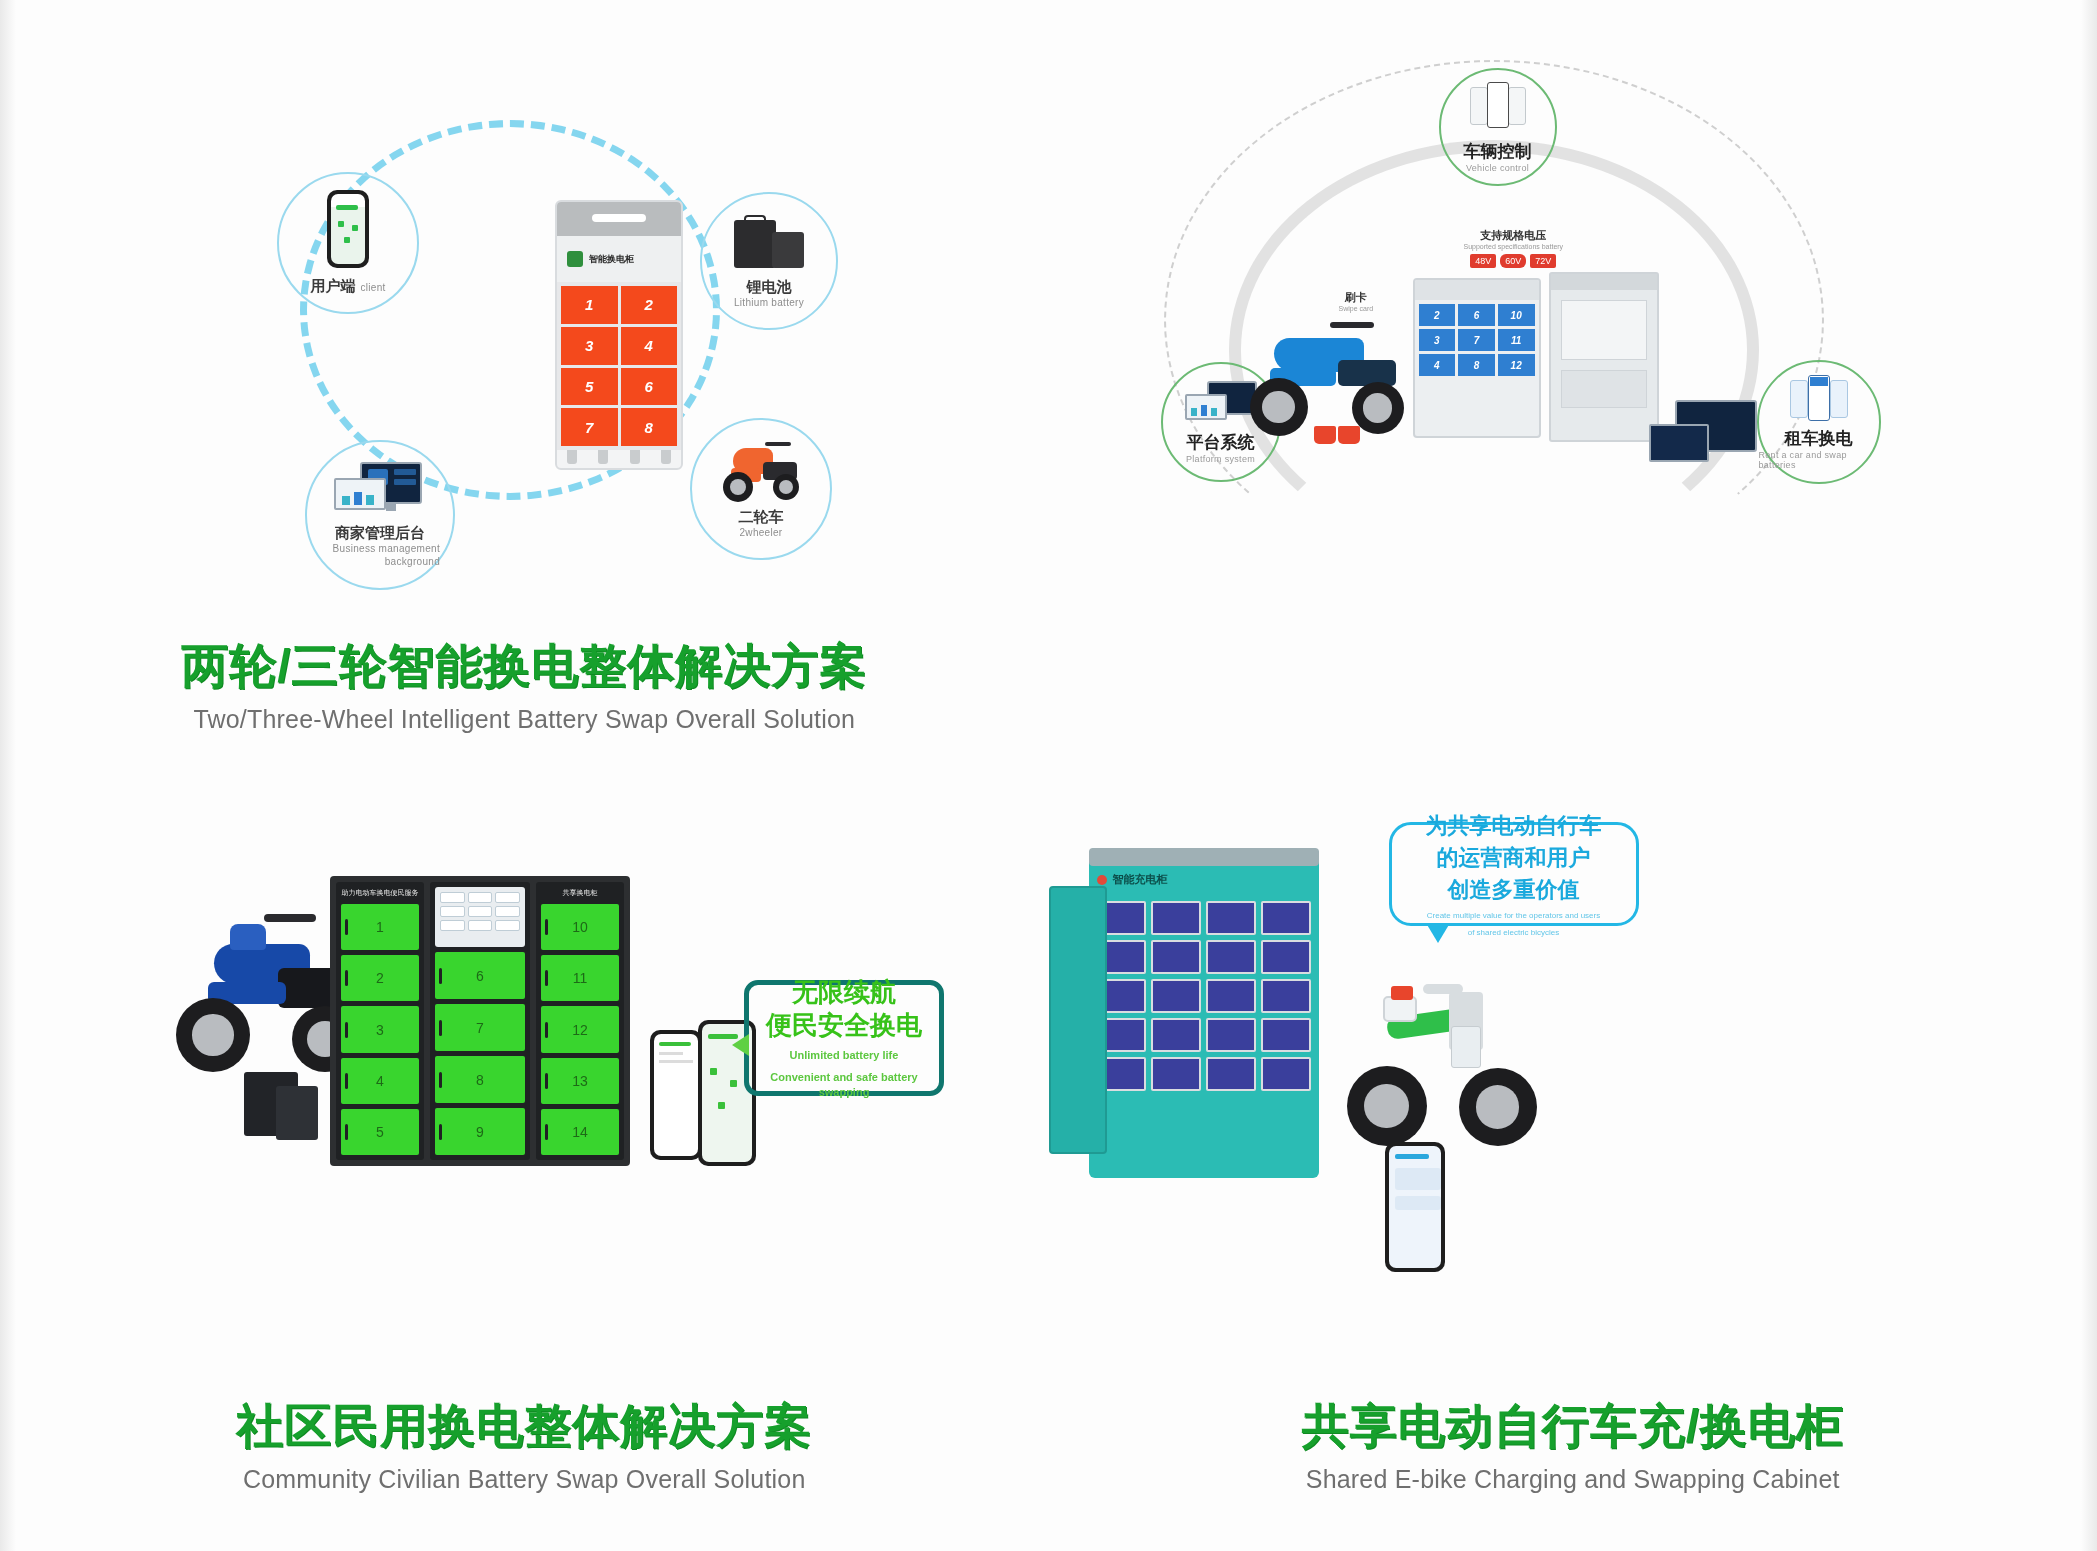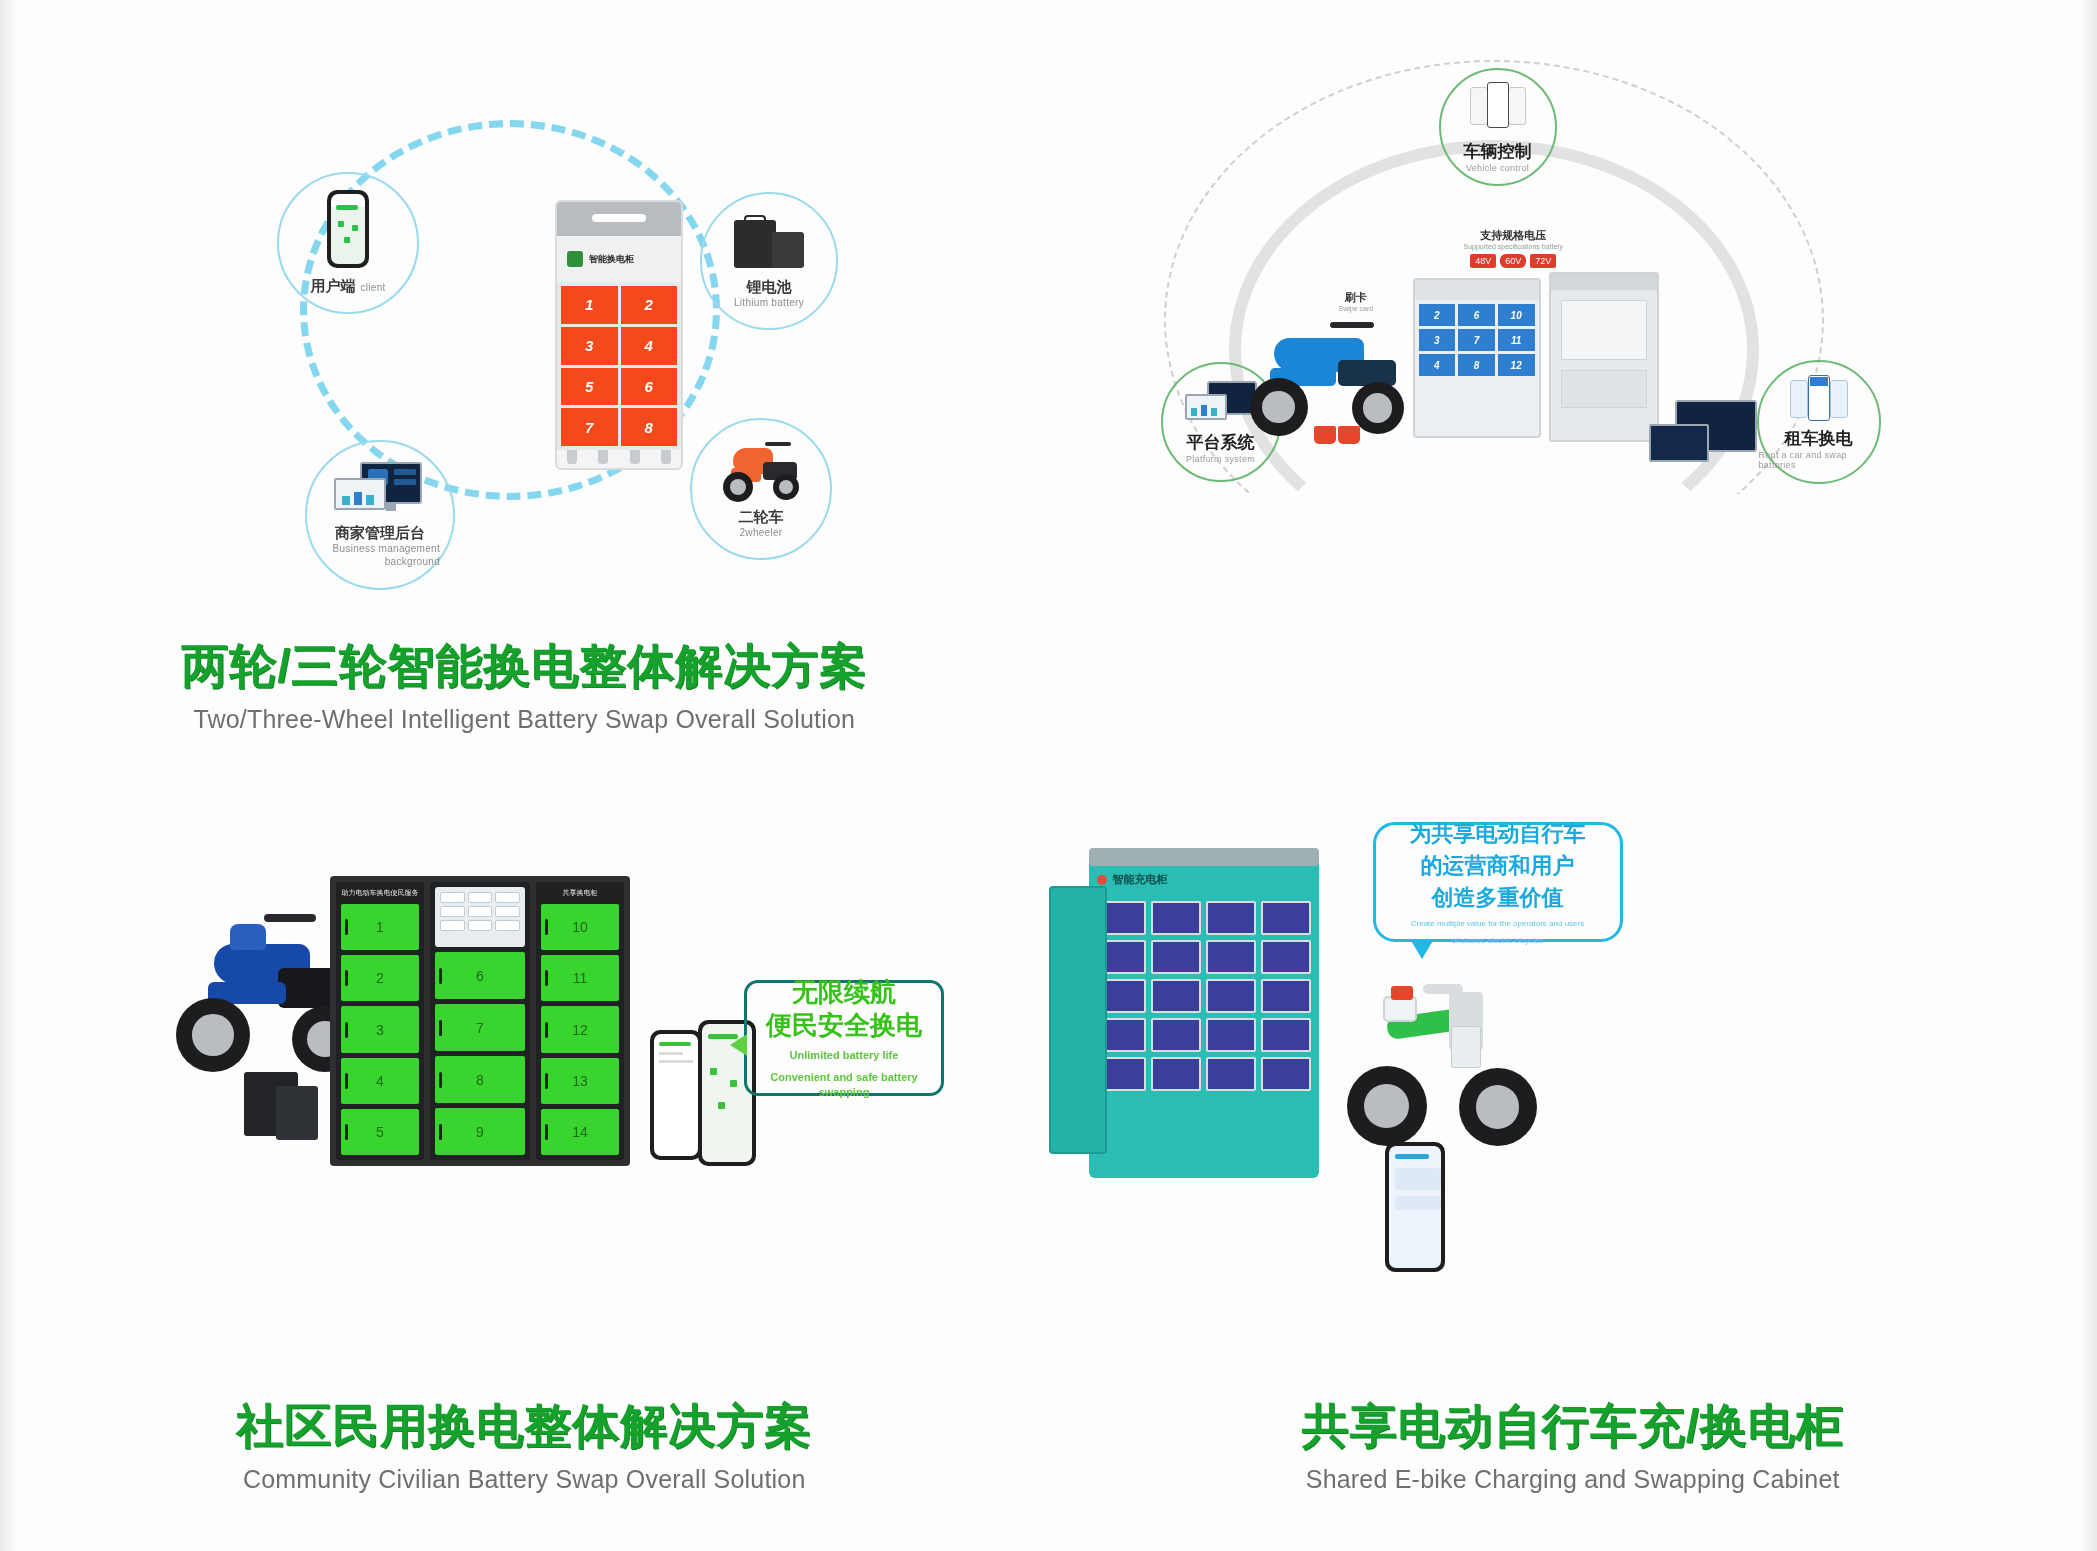--- a/index.html
+++ b/index.html
@@ -101,21 +101,21 @@
     display:flex;align-items:center;justify-content:center; font-size:15px;
   }
   .legs { display:flex; justify-content:space-between; padding:0 10px;}
   .leg { width:10px;height:14px;background:#c9ccce;border-radius:0 0 3px 3px;}
 
   
   .bubble {
     position:absolute; border-radius:14px; text-align:center;
     display:flex; flex-direction:column; align-items:center; justify-content:center;
   }
-  .bubble-green { border:3px solid #0f766e; }
+  .bubble-green { border:5px solid #0f766e; }
   .bubble-green .b-cn { color:#37c219; font-weight:900; font-size:26px; line-height:1.25; }
   .bubble-green .b-en { color:#5cc73f; font-size:11px; line-height:1.35; margin-top:7px;font-weight:bold; }
   .bubble-blue { border:3px solid #23b7e5; border-radius:22px; }
   .bubble-blue .b-cn { color:#1aa9dd; font-weight:800; font-size:22px; line-height:1.45; }
   .bubble-blue .b-en { color:#63c6e8; font-size:8px; line-height:1.3; margin-top:6px; }
   .tail-l { position:absolute; left:-17px; top:46%; width:0;height:0;
             border-top:11px solid transparent;border-bottom:11px solid transparent;border-right:17px solid #5fd043;}
   .tail-bl { position:absolute; left:14%; bottom:-20px; width:0;height:0;
             border-left:12px solid transparent;border-right:12px solid transparent;border-top:20px solid #23b7e5;}
 
@@ -457,21 +457,21 @@
       </div>
 
       <div class="phone" style="left:336px;top:352px;width:60px;height:130px;">
         <div class="phone-scr" style="background:#eef4fb;position:relative;">
           <div style="position:absolute;left:6px;top:8px;width:34px;height:5px;background:#2aa7dd;border-radius:2px;"></div>
           <div style="position:absolute;left:6px;top:22px;width:46px;height:22px;background:#dde9f5;border-radius:3px;"></div>
           <div style="position:absolute;left:6px;top:50px;width:46px;height:14px;background:#dde9f5;border-radius:3px;"></div>
         </div>
       </div>
 
-      <div class="bubble bubble-blue" style="left:324px;top:32px;width:250px;height:120px;">
+      <div class="bubble bubble-blue" style="left:340px;top:32px;width:250px;height:104px;">
         <div class="b-cn">为共享电动自行车</div>
         <div class="b-cn">的运营商和用户</div>
         <div class="b-cn">创造多重价值</div>
         <div class="b-en">Create multiple value for the operators and users</div>
         <div class="b-en">of shared electric bicycles</div>
         <div class="tail-bl"></div>
       </div>
 
       <div class="titles" style="top:610px;">
         <div class="t-cn">共享电动自行车充/换电柜</div>

